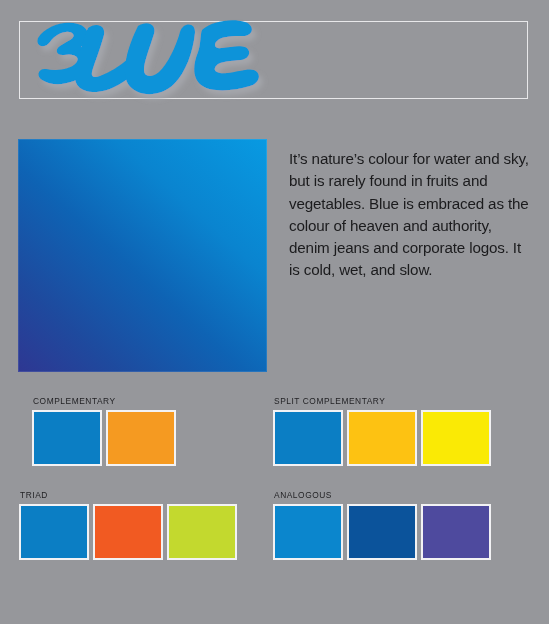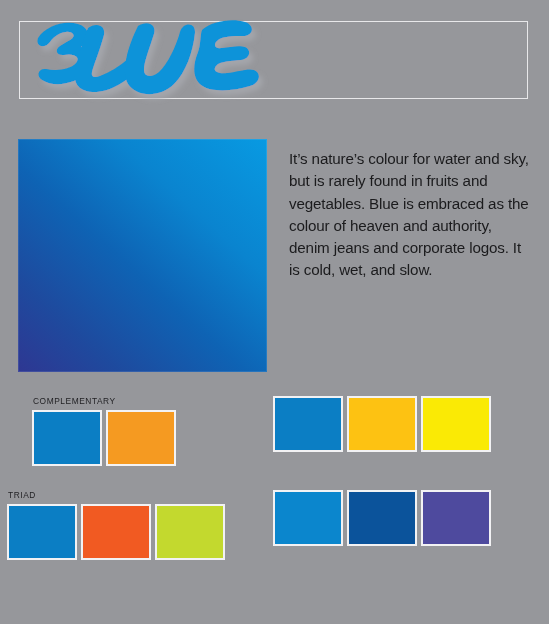--- a/index.html
+++ b/index.html
@@ -100,21 +100,21 @@
   .swatch {
     width: 70px;
     height: 56px;
     border: 2px solid #f2f2f4;
     box-sizing: border-box;
   }
 
   
   .group-complementary { left: 32px;  top: 396px; }
   .group-split         { left: 273px; top: 396px; }
-  .group-triad         { left: 7px;  top: 490px; }
+  .group-triad         { left: 19px;  top: 490px; }
   .group-analogous     { left: 273px; top: 490px; }
 
   .group-complementary .swatch,
   .group-split .swatch,
   .group-triad .swatch,
   .group-analogous .swatch {
     width: 70px;
     height: 56px;
   }
 </style>
@@ -175,37 +175,39 @@
 
   <div class="harmony group-complementary">
     <div class="harmony-label">COMPLEMENTARY</div>
     <div class="swatch-row">
       <div class="swatch" style="background:#0b7ec4"></div>
       <div class="swatch" style="background:#f59a21"></div>
     </div>
   </div>
 
   <div class="harmony group-split">
+    <div class="harmony-label">SPLIT COMPLEMENTARY</div>
     <div class="swatch-row">
       <div class="swatch" style="background:#0b7ec4"></div>
       <div class="swatch" style="background:#fdc212"></div>
       <div class="swatch" style="background:#faea05"></div>
     </div>
   </div>
 
   <div class="harmony group-triad">
     <div class="harmony-label">TRIAD</div>
     <div class="swatch-row">
       <div class="swatch" style="background:#0b7ec4"></div>
       <div class="swatch" style="background:#f15a22"></div>
       <div class="swatch" style="background:#c3d92e"></div>
     </div>
   </div>
 
   <div class="harmony group-analogous">
+    <div class="harmony-label">ANALOGOUS</div>
     <div class="swatch-row">
       <div class="swatch" style="background:#0b86cd"></div>
       <div class="swatch" style="background:#0b539b"></div>
       <div class="swatch" style="background:#4e4a9e"></div>
     </div>
   </div>
 
 </div>
 
 </body></html>

